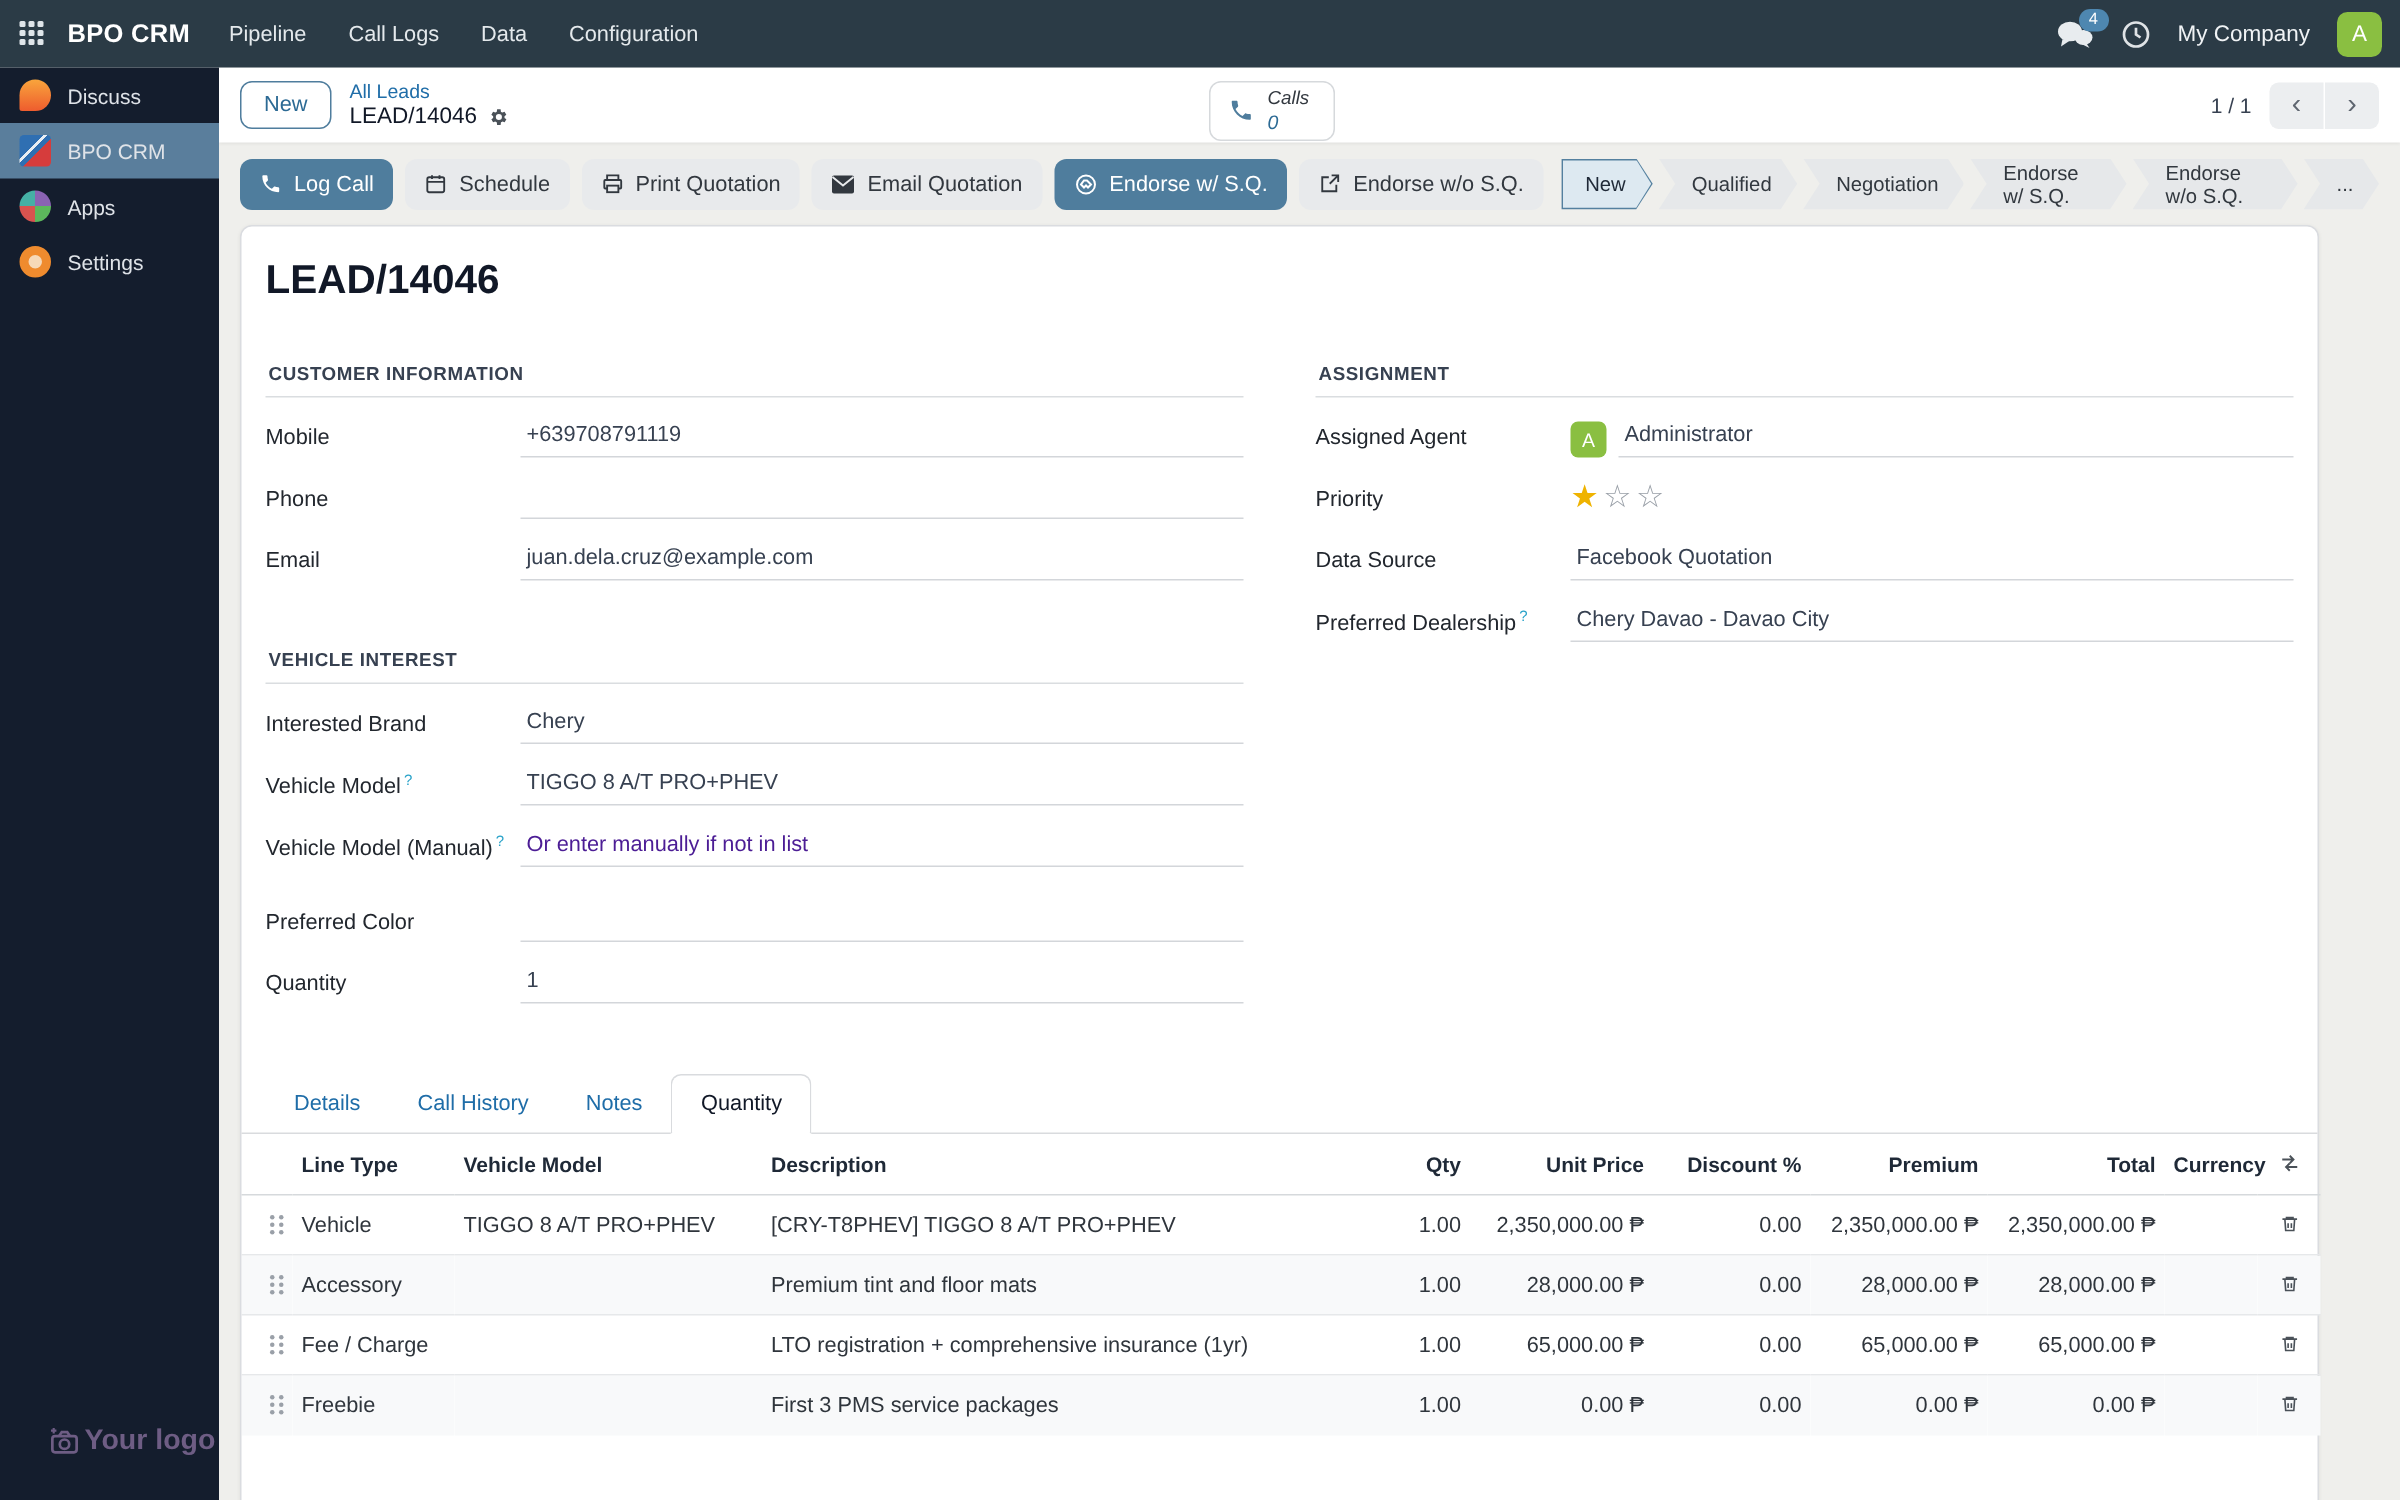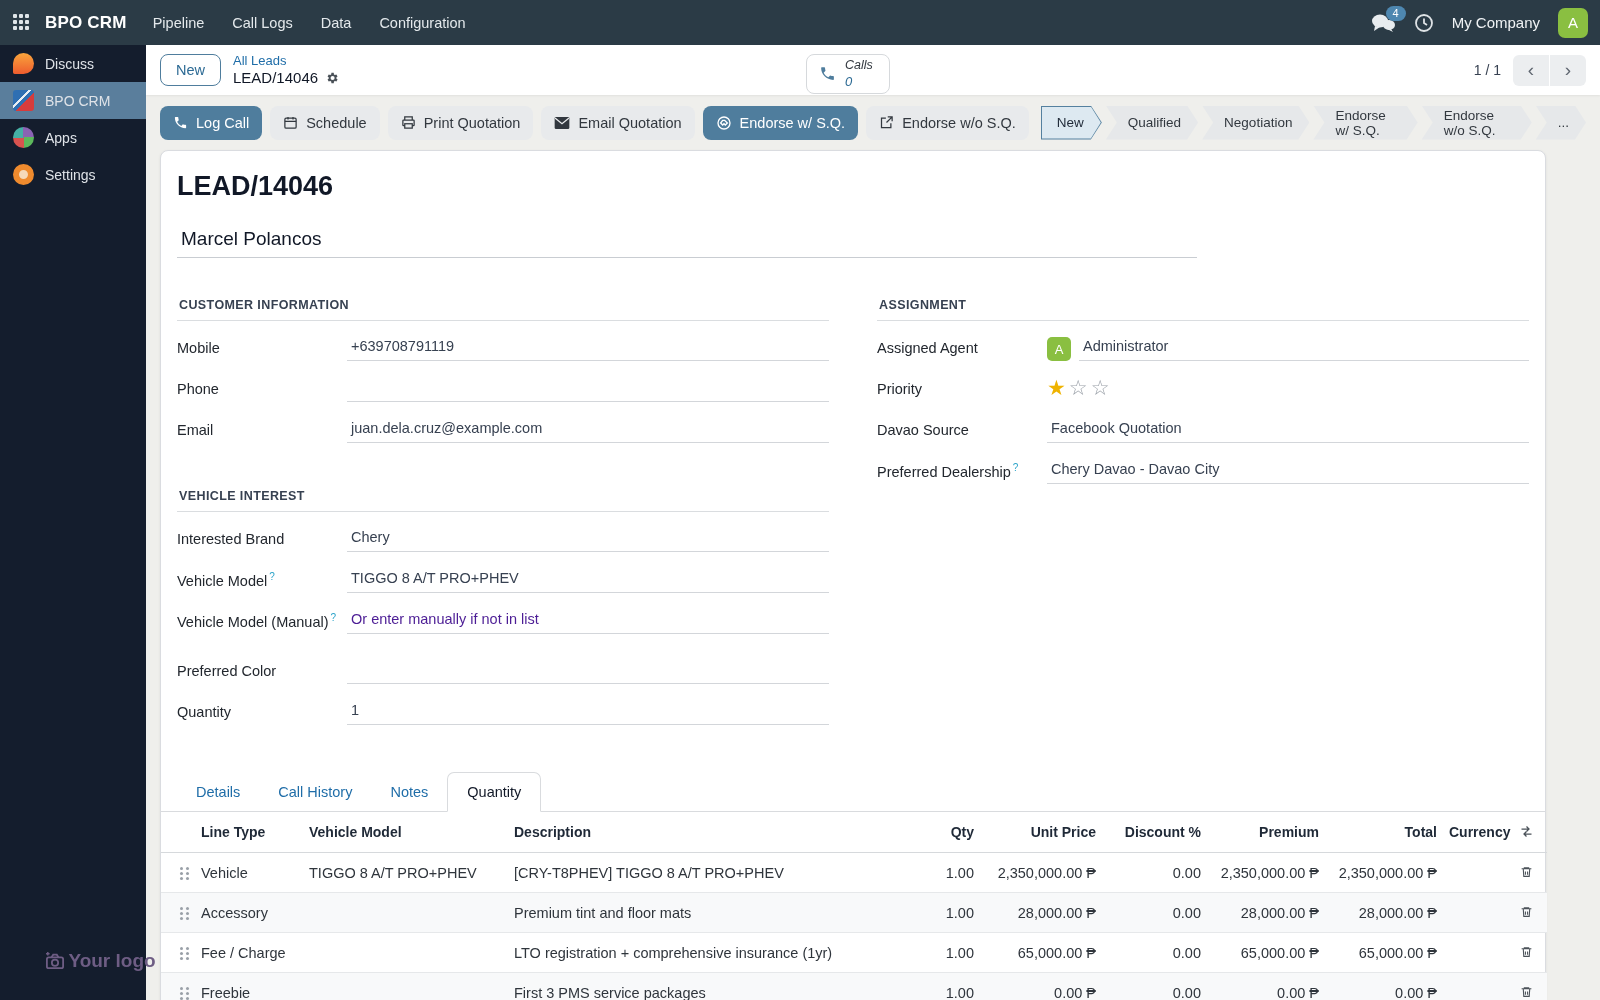--- a/index.html
+++ b/index.html
@@ -27,21 +27,21 @@
   
   .sidebar { position:absolute; top:45px; left:0; width:146px; bottom:0; background:#141d2d; z-index:20; }
   .sb-item { display:flex; align-items:center; height:37px; padding-left:13px; gap:11px;
     color:#dfe3e8; font-size:14px; cursor:pointer; }
   .sb-item.active { background:#5a7e9c; }
   .sb-icon { width:21px; height:21px; flex:0 0 21px; display:inline-block; }
   .icon-discuss { background:linear-gradient(180deg,#f9a53c,#ee5c2e); border-radius:50% 50% 50% 8%; }
   .icon-bpocrm { background:linear-gradient(135deg,#2f6fb2 38%,#e8eef3 38%,#e8eef3 44%,#2f6fb2 44%,#2f6fb2 56%,#d63c3c 56%); border-radius:3px; }
   .icon-apps { border-radius:50%; background:conic-gradient(#8a63b3 0 25%, #5cb85c 25% 50%, #d9534f 50% 75%, #45b0a5 75% 100%); }
   .icon-settings { border-radius:50%; border:6px solid #ef8b2e; background:#f6d9b8; }
-  .sb-logo { position:absolute; bottom:28px; left:12px; width:176px; display:flex; align-items:center;
+  .sb-logo { position:absolute; bottom:28px; left:0; width:176px; display:flex; align-items:center;
     justify-content:center; gap:2px; color:#6e5d84; font-size:19px; font-weight:bold; }
 
   
   .control-bar { position:absolute; left:146px; top:45px; width:1454px; height:50px; background:#fff;
     display:flex; align-items:center; padding:0 14px; box-shadow:0 1px 2px rgba(0,0,0,.06); z-index:10; }
   .btn-new { border:1px solid #4f7d9d; color:#2c6a94; background:#fff; border-radius:8px;
     padding:7px 15px; font-size:14.5px; cursor:pointer; font-family:inherit; }
   .crumbs { margin-left:12px; line-height:1.25; }
   .crumb-parent { color:#1f6da8; font-size:13px; cursor:pointer; display:block; }
   .crumb-current { color:#111827; font-size:15px; display:flex; align-items:center; gap:7px; }
@@ -286,21 +286,20 @@
         <span class="stage-inner">Endorse w/o S.Q.</span>
       </div>
       <div class="stage">
         <span class="stage-inner">...</span>
       </div>
     </div>
 </div>
 
 <main class="card">
   <h1 class="lead-title">LEAD/14046</h1>
-  <div class="name-field">Marcel Polancos</div>
 
   <div class="form-grid">
 
     <div>
       <div class="sect-head">CUSTOMER INFORMATION</div>
       <div class="frow">
         <span class="flabel">Mobile</span>
         <span class="fvalue">+639708791119</span>
       </div>
       <div class="frow">
@@ -342,21 +341,21 @@
         <span class="agent-wrap">
           <span class="avatar-sm">A</span>
           <span class="fvalue">Administrator</span>
         </span>
       </div>
       <div class="frow">
         <span class="flabel">Priority</span>
         <span class="stars" id="priority-stars"><span class="star-on">★</span><span class="star-off">☆</span><span class="star-off">☆</span></span>
       </div>
       <div class="frow" style="margin-top:4px">
-        <span class="flabel">Davao Source</span>
+        <span class="flabel">Data Source</span>
         <span class="fvalue">Facebook Quotation</span>
       </div>
 
       <div class="frow">
         <span class="flabel"><span>Preferred Dealership</span><sup class="help">?</sup></span>
         <span class="fvalue">Chery Davao - Davao City</span>
       </div>
     </div>
   </div>
 

